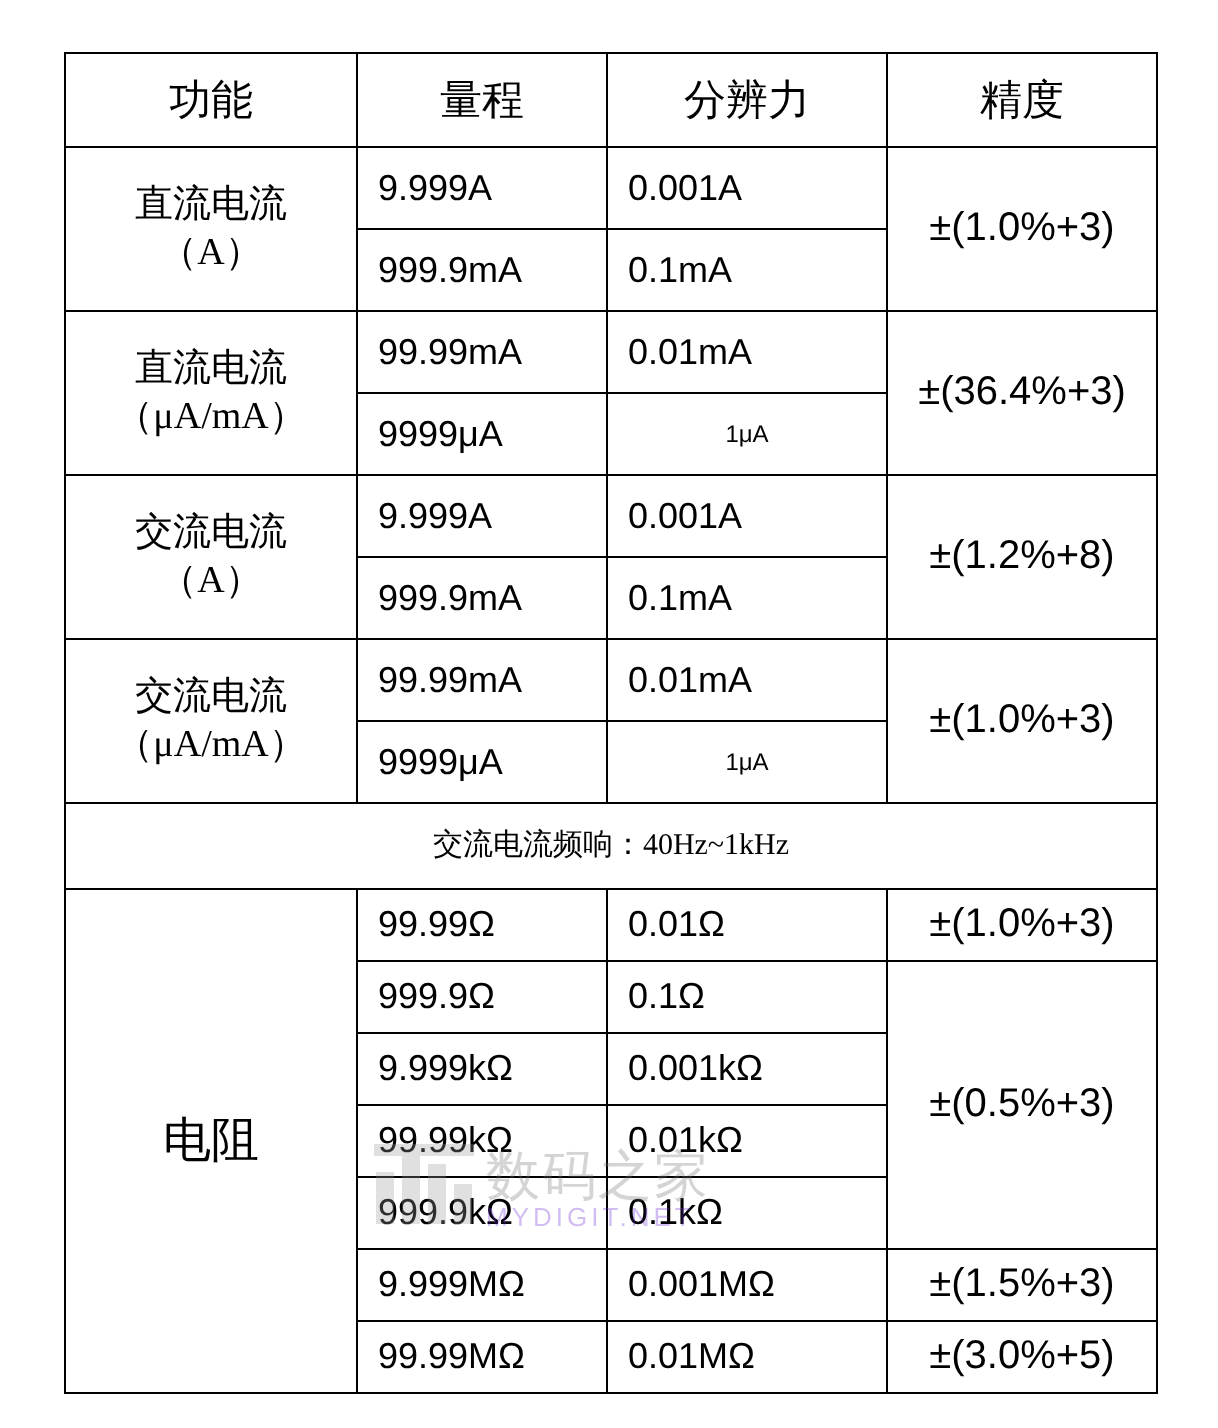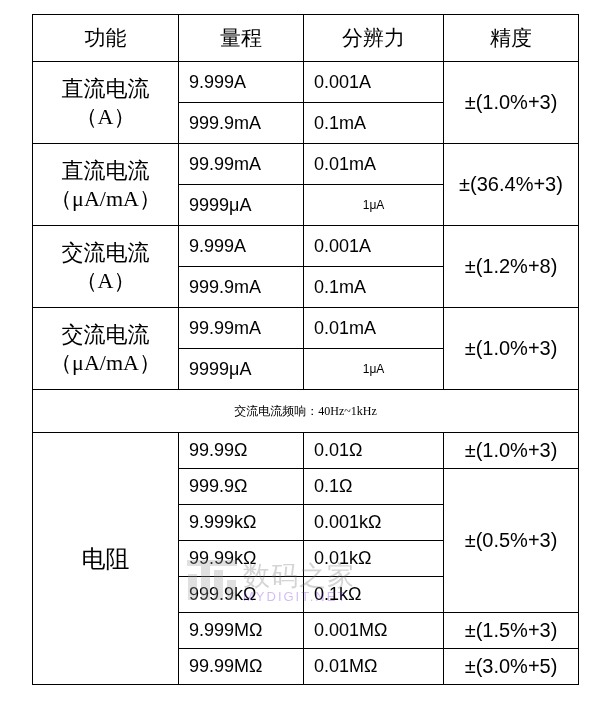--- a/index.html
+++ b/index.html
@@ -11,21 +11,21 @@
     width: 609px;
     height: 714px;
     font-family: "Liberation Sans", sans-serif;
     color: #000000;
     position: relative;
     overflow: hidden;
   }
   .sheet {
     position: absolute;
     left: 0;
-    top: 0;
+    top: 12px;
     width: 609px;
     height: 504px;
     background: #ffffff;
   }
   table.spec {
     position: absolute;
     left: 32px;
     top: 14px;
     width: 546px;
     border-collapse: collapse;
@@ -59,21 +59,21 @@
     text-align: center;
   }
   .cell.head {
     font-family: "Liberation Serif", serif;
     font-size: 21px;
     min-height: 46px;
     font-weight: 400;
   }
   .cell.func {
     font-family: "Liberation Serif", serif;
-    font-size: 22px;
+    font-size: 19px;
     flex-direction: column;
     align-items: center;
     justify-content: flex-start;
     text-align: center;
     padding-left: 0;
   }
   .cell.func .l1, .cell.func .l2 {
     display: block;
     white-space: nowrap;
   }
@@ -90,21 +90,21 @@
     justify-content: center;
     padding-left: 0;
     text-align: center;
     font-size: 12px;
   }
   .cell.freq {
     font-family: "Liberation Serif", serif;
     justify-content: center;
     padding-left: 0;
     text-align: center;
-    font-size: 12px;
+    font-size: 15px;
     min-height: 42px;
   }
   .cell.resistance {
     font-family: "Liberation Serif", serif;
     font-size: 24px;
     justify-content: center;
     padding-left: 0;
   }
   .r-small { min-height: 35px; }
 

